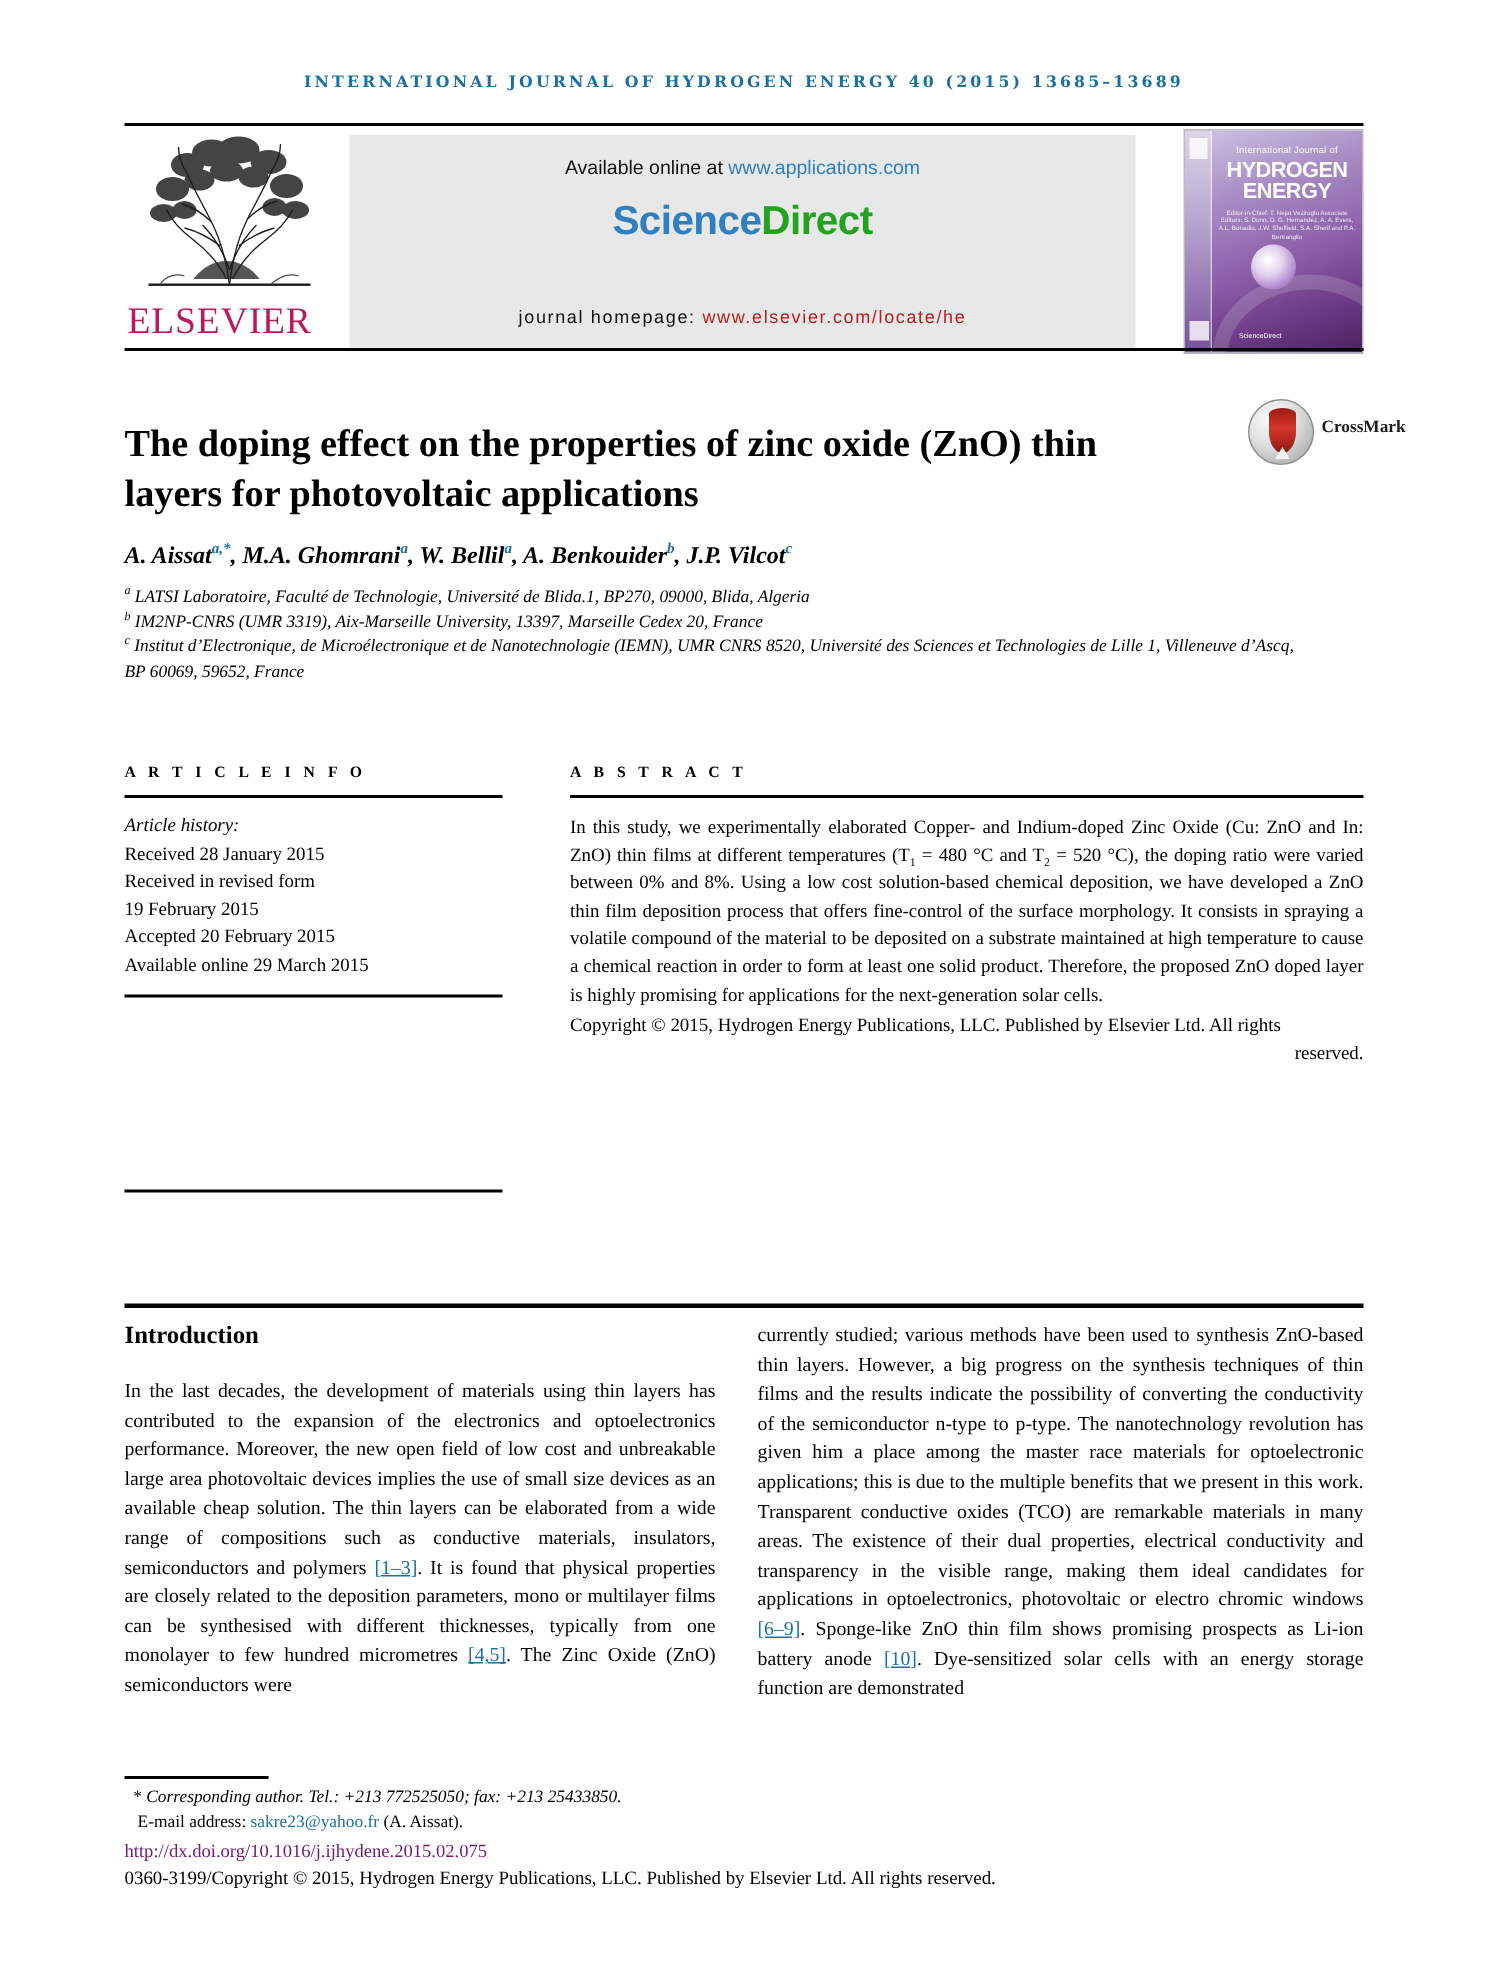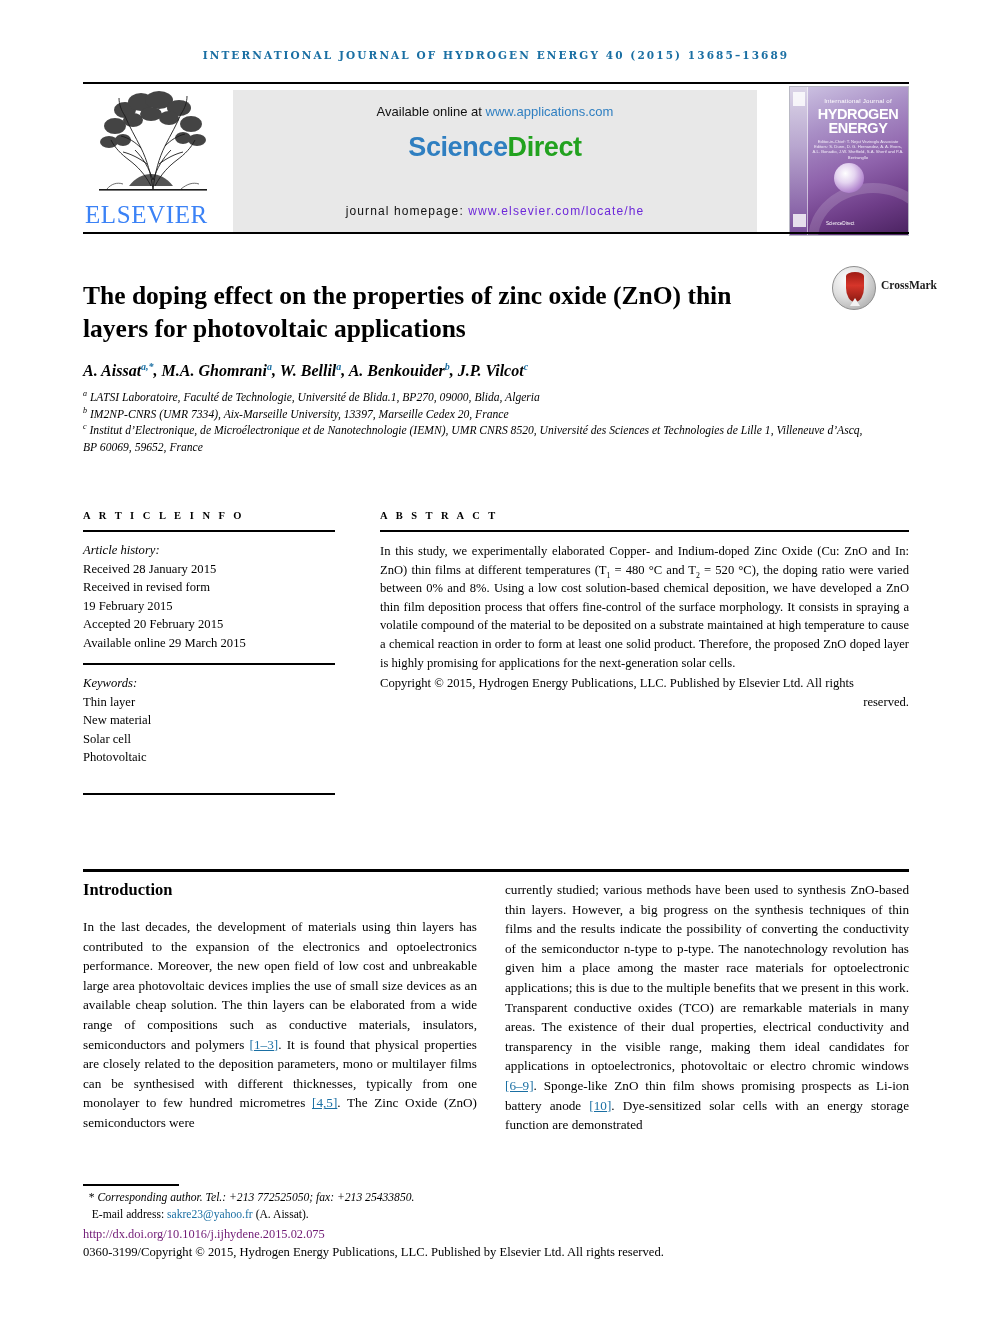--- a/index.html
+++ b/index.html
@@ -60,21 +60,21 @@
     width: 128px; height: 112px;
     overflow: hidden;
   }
   .elsevier-word {
     position: absolute;
     left: 2px; top: 112px;
     width: 140px;
     font-family: "Liberation Serif", serif;
     font-size: 25px;
     letter-spacing: 0.6px;
-    color: #3b82f6;
+    color: #be185d;
     font-weight: 400;
     text-align: left;
     line-height: 1;
   }
   .sd-panel {
     position: absolute;
     left: 150px; top: 8px;
     width: 524px; height: 142px;
     background: #e8e8e8;
   }
@@ -103,21 +103,21 @@
   .sd-home {
     position: absolute;
     left: 0; bottom: 14px;
     width: 524px;
     text-align: center;
     font-family: "Liberation Sans", sans-serif;
     font-size: 12px;
     letter-spacing: 1.1px;
     color: #111;
   }
-  .sd-home a { color: #6d28d9; text-decoration: none; }
+  .sd-home a { color: #b91c1c; text-decoration: none; }
 
   
   .cover {
     position: absolute;
     right: 0px; top: 4px;
     width: 118px; height: 148px;
     border: 1px solid #b9b9c4;
     background: linear-gradient(160deg,#cfc6e4 0%, #a98fc6 28%, #8f63ac 55%, #6e3d88 78%, #4a2260 100%);
     overflow: hidden;
   }
@@ -479,43 +479,36 @@
   <div class="authors">
     <span>A. Aissat</span><sup>a,*</sup>,
     <span>M.A. Ghomrani</span><sup>a</sup>,
     <span>W. Bellil</span><sup>a</sup>,
     <span>A. Benkouider</span><sup>b</sup>,
     <span>J.P. Vilcot</span><sup>c</sup>
   </div>
 
   <div class="affils">
     <div><sup>a</sup> <span>LATSI Laboratoire, Faculté de Technologie, Université de Blida.1, BP270, 09000, Blida, Algeria</span></div>
-    <div><sup>b</sup> <span>IM2NP-CNRS (UMR 7334), Aix-Marseille University, 13397, Marseille Cedex 20, France</span></div>
+    <div><sup>b</sup> <span>IM2NP-CNRS (UMR 3319), Aix-Marseille University, 13397, Marseille Cedex 20, France</span></div>
     <div><sup>c</sup> <span>Institut d’Electronique, de Microélectronique et de Nanotechnologie (IEMN), UMR CNRS 8520, Université des Sciences et Technologies de Lille 1, Villeneuve d’Ascq, BP 60069, 59652, France</span></div>
   </div>
 
   <div class="info-col">
     <div class="sec-label">A R T I C L E  I N F O</div>
     <div class="rule"></div>
     <div class="hist">
       <div class="lab">Article history:</div>
       <div>Received 28 January 2015</div>
       <div>Received in revised form</div>
       <div>19 February 2015</div>
       <div>Accepted 20 February 2015</div>
       <div>Available online 29 March 2015</div>
     </div>
     <div class="rule-mid"></div>
-    <div class="kw">
-      <div class="lab">Keywords:</div>
-      <div>Thin layer</div>
-      <div>New material</div>
-      <div>Solar cell</div>
-      <div>Photovoltaic</div>
-    </div>
   </div>
   <div class="rule-block-bottom"></div>
 
   <div class="abs-col">
     <div class="sec-label">A B S T R A C T</div>
     <div class="rule"></div>
     <div class="abstract-body"><span>In this study, we experimentally elaborated Copper- and Indium-doped Zinc Oxide (Cu: ZnO and In: ZnO) thin films at different temperatures (T</span><sub>1</sub><span> = 480 °C and T</span><sub>2</sub><span> = 520 °C), the doping ratio were varied between 0% and 8%. Using a low cost solution-based chemical deposition, we have developed a ZnO thin film deposition process that offers fine-control of the surface morphology. It consists in spraying a volatile compound of the material to be deposited on a substrate maintained at high temperature to cause a chemical reaction in order to form at least one solid product. Therefore, the proposed ZnO doped layer is highly promising for applications for the next-generation solar cells.</span></div>
     <div class="abstract-copy"><span>Copyright © 2015, Hydrogen Energy Publications, LLC. Published by Elsevier Ltd. All rights</span><span class="tail">reserved.</span></div>
   </div>
 

